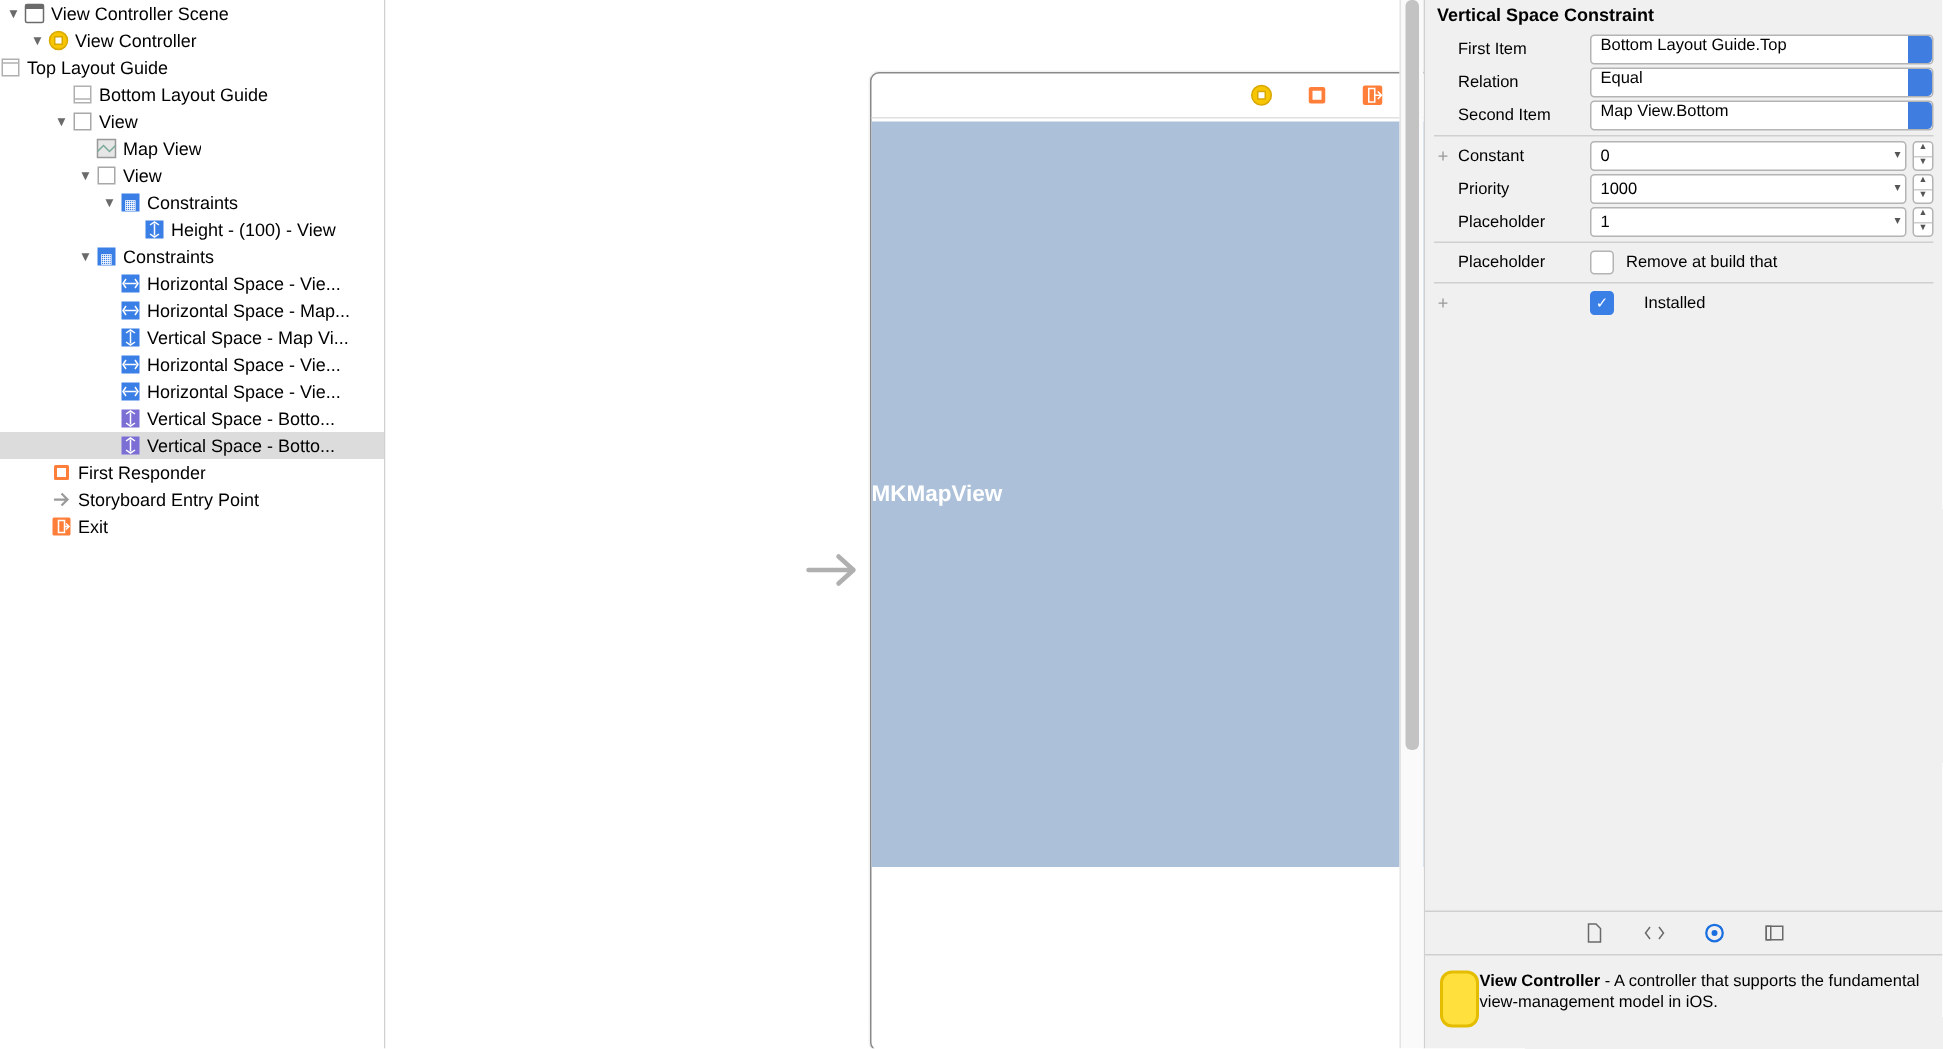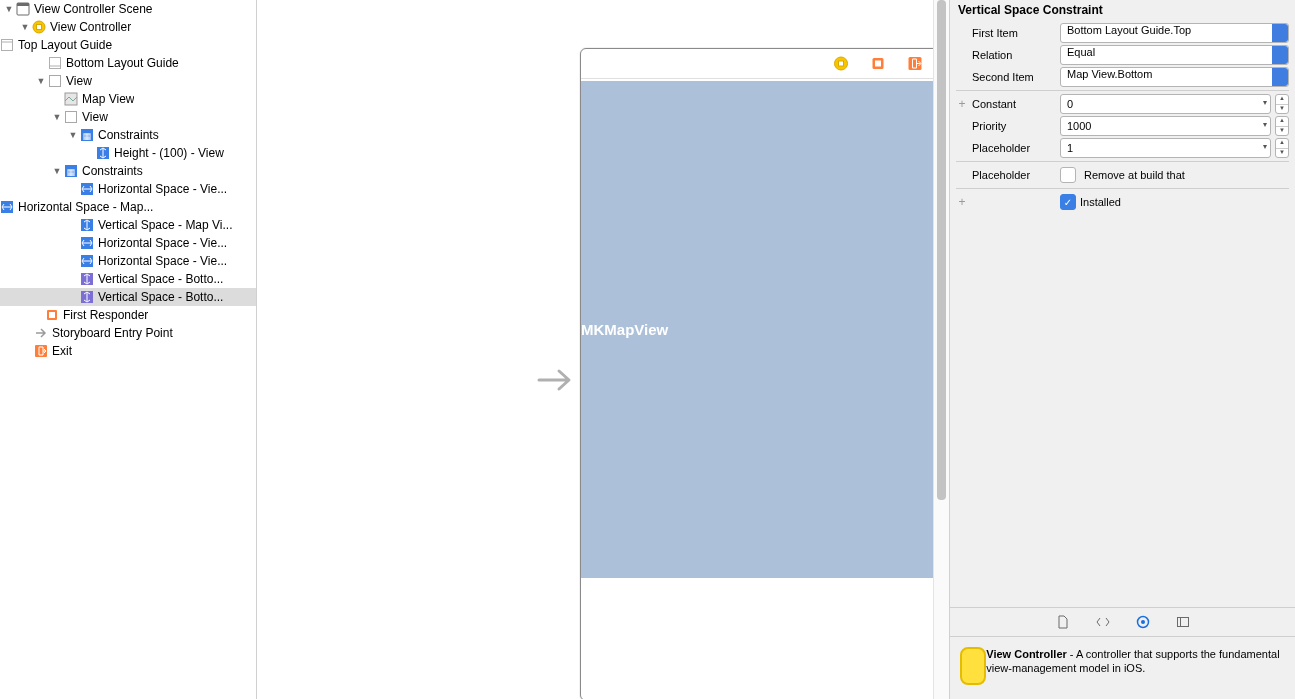--- a/index.html
+++ b/index.html
@@ -154,21 +154,21 @@
     </div>
     <div class="row" style="padding-left:80px">
       <span class="icon">
           <svg viewBox="0 0 14 14">
             <rect x="1" y="1" width="12" height="12" fill="#3a7fe6"></rect>
             <path d="M3 7h8 M4 4l-2 3 2 3 M10 4l2 3-2 3" stroke="#fff" stroke-width="1" fill="none"></path>
           </svg>
         </span>
       <span class="label">Horizontal Space - Vie...</span>
     </div>
-    <div class="row" style="">
+    <div class="row" style="padding-left:80px">
       <span class="icon">
           <svg viewBox="0 0 14 14">
             <rect x="1" y="1" width="12" height="12" fill="#3a7fe6"></rect>
             <path d="M3 7h8 M4 4l-2 3 2 3 M10 4l2 3-2 3" stroke="#fff" stroke-width="1" fill="none"></path>
           </svg>
         </span>
       <span class="label">Horizontal Space - Map...</span>
     </div>
     <div class="row" style="padding-left:80px">
       <span class="icon">
@@ -208,21 +208,21 @@
     </div>
     <div class="row sel" style="padding-left:80px">
       <span class="icon">
           <svg viewBox="0 0 14 14">
             <rect x="1" y="1" width="12" height="12" fill="#7b6fd6"></rect>
             <path d="M7 3v8 M4 4l3-2 3 2 M4 10l3 2 3-2" stroke="#fff" stroke-width="1" fill="none"></path>
           </svg>
         </span>
       <span class="label">Vertical Space - Botto...</span>
     </div>
-    <div class="row" style="padding-left:45px">
+    <div class="row" style="padding-left:34px">
       <span class="icon">
           <svg viewBox="0 0 14 14">
             <rect x="2" y="2" width="10" height="10" rx="1" transform="rotate(0)" fill="#ff7f3a"></rect>
             <rect x="4" y="4" width="6" height="6" fill="#fff"></rect>
           </svg>
         </span>
       <span class="label">First Responder</span>
     </div>
     <div class="row" style="padding-left:34px">
       <span class="icon">
@@ -345,21 +345,21 @@
         <span class="noplus"></span>
         <span class="flab">Placeholder</span>
         <span class="chk"></span>
         <span style="font-size:11px;margin-left:4px">Remove at build that</span>
       </div>
       <div class="sep"></div>
       <div class="frow">
         <span class="plus">+</span>
         <span class="flab"></span>
         <span class="chk on">✓</span>
-        <span style="font-size:11px;margin-left:0">Installed</span>
+        <span style="font-size:11px;margin-left:16px">Installed</span>
       </div>
     </div>
     <div class="insp-fill"></div>
     <div class="tab-icons">
       <span>
           <svg viewBox="0 0 14 14">
             <path d="M3 1h5l3 3v9H3z" fill="none" stroke="currentColor"></path>
           </svg>
         </span>
       <span>

